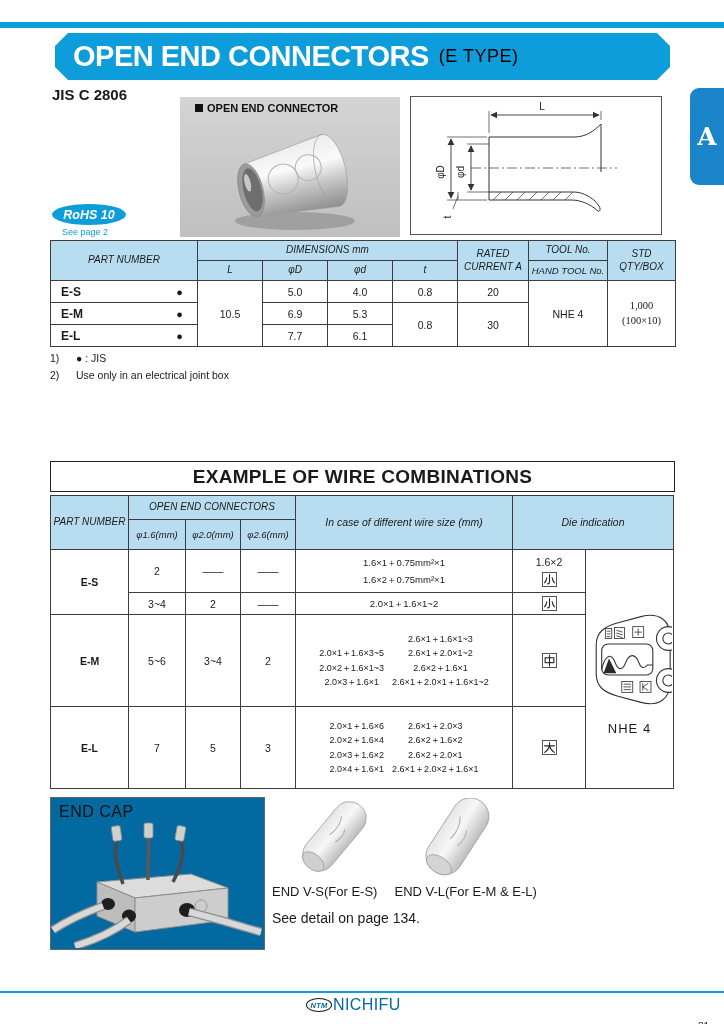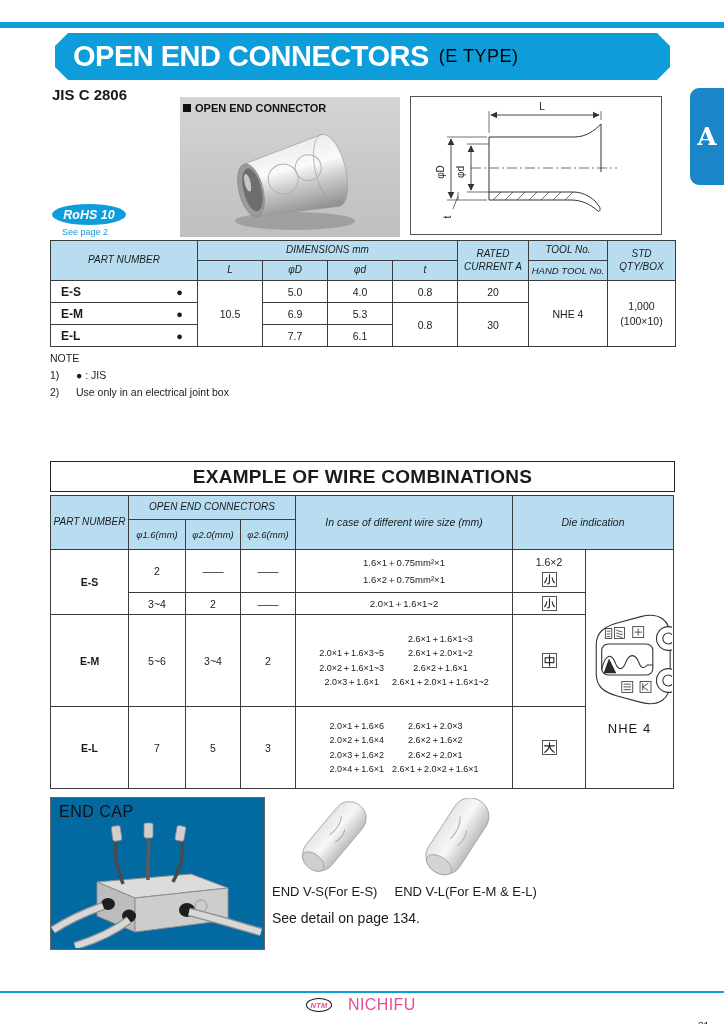--- a/index.html
+++ b/index.html
@@ -15,21 +15,21 @@
   .banner h1{color:#fff;font-size:29px;font-weight:bold;letter-spacing:-.5px;line-height:1;}
   .banner .etype{color:#000000;font-size:18px;margin-left:10px;letter-spacing:.5px;}
   .standard{left:52px;top:86px;font-size:15px;font-weight:bold;}
 
   
   .atab{left:690px;top:88px;width:34px;height:97px;background:var(--tab-blue);border-radius:9px 0 0 9px;
     display:flex;align-items:center;justify-content:center;color:#fff;font-family:"DejaVu Serif",serif;font-size:25px;font-weight:bold;}
 
   
   .photo{left:180px;top:97px;width:220px;height:140px;background:linear-gradient(180deg,#d4d4d4,#bfbfbf);}
-  .photo .cap{position:absolute;left:3px;top:5px;font-size:11px;font-weight:bold;color:#111;display:flex;align-items:center;}
+  .photo .cap{position:absolute;left:15px;top:5px;font-size:11px;font-weight:bold;color:#111;display:flex;align-items:center;}
   .sq{display:inline-block;width:8px;height:8px;background:#111;margin-right:4px;}
 
   
   .diagram{left:410px;top:96px;width:252px;height:139px;border:1px solid #555;background:#fff;}
 
   
   .rohs{left:52px;top:204px;width:74px;height:21px;background:var(--accent);border-radius:50%;
     display:flex;align-items:center;justify-content:center;color:#fff;font-size:12.5px;font-weight:bold;font-style:italic;}
   .rohs-link{left:62px;top:227px;font-size:9px;color:var(--accent);}
 
@@ -37,21 +37,21 @@
   table{border-collapse:collapse;table-layout:fixed;background:#fff;}
   .grid{border:1.5px solid #222;}
   .grid th,.grid td{border:1px solid #3c3c3c;text-align:center;vertical-align:middle;}
   .grid th{background:var(--thead);font-weight:normal;font-size:10px;line-height:1.25;font-style:italic;}
   .grid td{font-size:10.5px;}
   .pre{white-space:pre-line;}
   .t1{left:50px;top:240px;}
   .t1 tr.hr{height:20px;} .t1 tr.dr{height:22px;}
   .part-cell{display:flex;align-items:center;justify-content:space-between;padding:0 14px 0 10px;font-weight:bold;font-size:12px;}
   .part-cell .dot{font-size:11px;}
-  .qty{font-size:10px;line-height:1.35;}
+  .qty{font-size:10px;line-height:1.35;font-family:Liberation Serif, serif;}
 
   .extitle{left:50px;top:461px;width:625px;height:31px;border:1.5px solid #222;display:flex;align-items:center;justify-content:center;
     font-size:19px;font-weight:bold;letter-spacing:.3px;}
 
   .t2{left:50px;top:495px;}
   .t2 tr.h1{height:24px;} .t2 tr.h2{height:30px;}
   .t2 tr.r-es1{height:43px;} .t2 tr.r-es2{height:22px;} .t2 tr.r-em{height:92px;} .t2 tr.r-el{height:82px;}
   .t2 th.sz{font-size:9.5px;} .t2 th.wide{font-size:10.5px;}
   .pname{font-weight:bold;font-size:12px;}
   .combo1{font-size:9.5px;line-height:1.8;}
@@ -68,21 +68,21 @@
 
   
   .ecbox{left:50px;top:797px;width:215px;height:153px;border:1.5px solid #666;background:#0369a1;}
   .ecbox .lbl{position:absolute;left:8px;top:5px;font-size:16px;letter-spacing:.5px;color:#111;}
   .caps{left:272px;top:798px;}
   .cap-captions{left:272px;top:884px;font-size:13px;display:flex;gap:17px;}
   .detail{left:272px;top:910px;font-size:14px;}
 
   
   .f-rule{left:0;top:991px;width:724px;height:2px;background:var(--accent);}
-  .brand{left:306px;top:996px;display:flex;align-items:center;gap:16px;color:#ec4899;}
+  .brand{left:306px;top:996px;display:flex;align-items:center;gap:1px;color:#0369a1;}
   .ntm{display:inline-flex;align-items:center;justify-content:center;width:26px;height:14px;border:1.7px solid #15151f;border-radius:50%;
     font-size:7.5px;font-weight:bold;font-style:italic;letter-spacing:.3px;}
   .bname{font-size:16px;font-weight:400;letter-spacing:.4px;}
   .pageno{left:698px;top:997px;font-size:10px;margin-top:24px;}
 </style>
 </head>
 <body>
 
 <div class="abs top-rule"></div>
 <div class="abs banner">
@@ -222,21 +222,20 @@
             <span class="dot">●</span>
           </div>
         </td>
     <td>7.7</td>
     <td>6.1</td>
   </tr>
 </tbody>
   </table>
 
 <div class="abs note">
-  <div>NOTE</div>
   <div class="nrow">
     <span class="num">1)</span>
     <span>● : JIS</span>
   </div>
   <div class="nrow">
     <span class="num">2)</span>
     <span>Use only in an electrical joint box</span>
   </div>
 </div>
 

